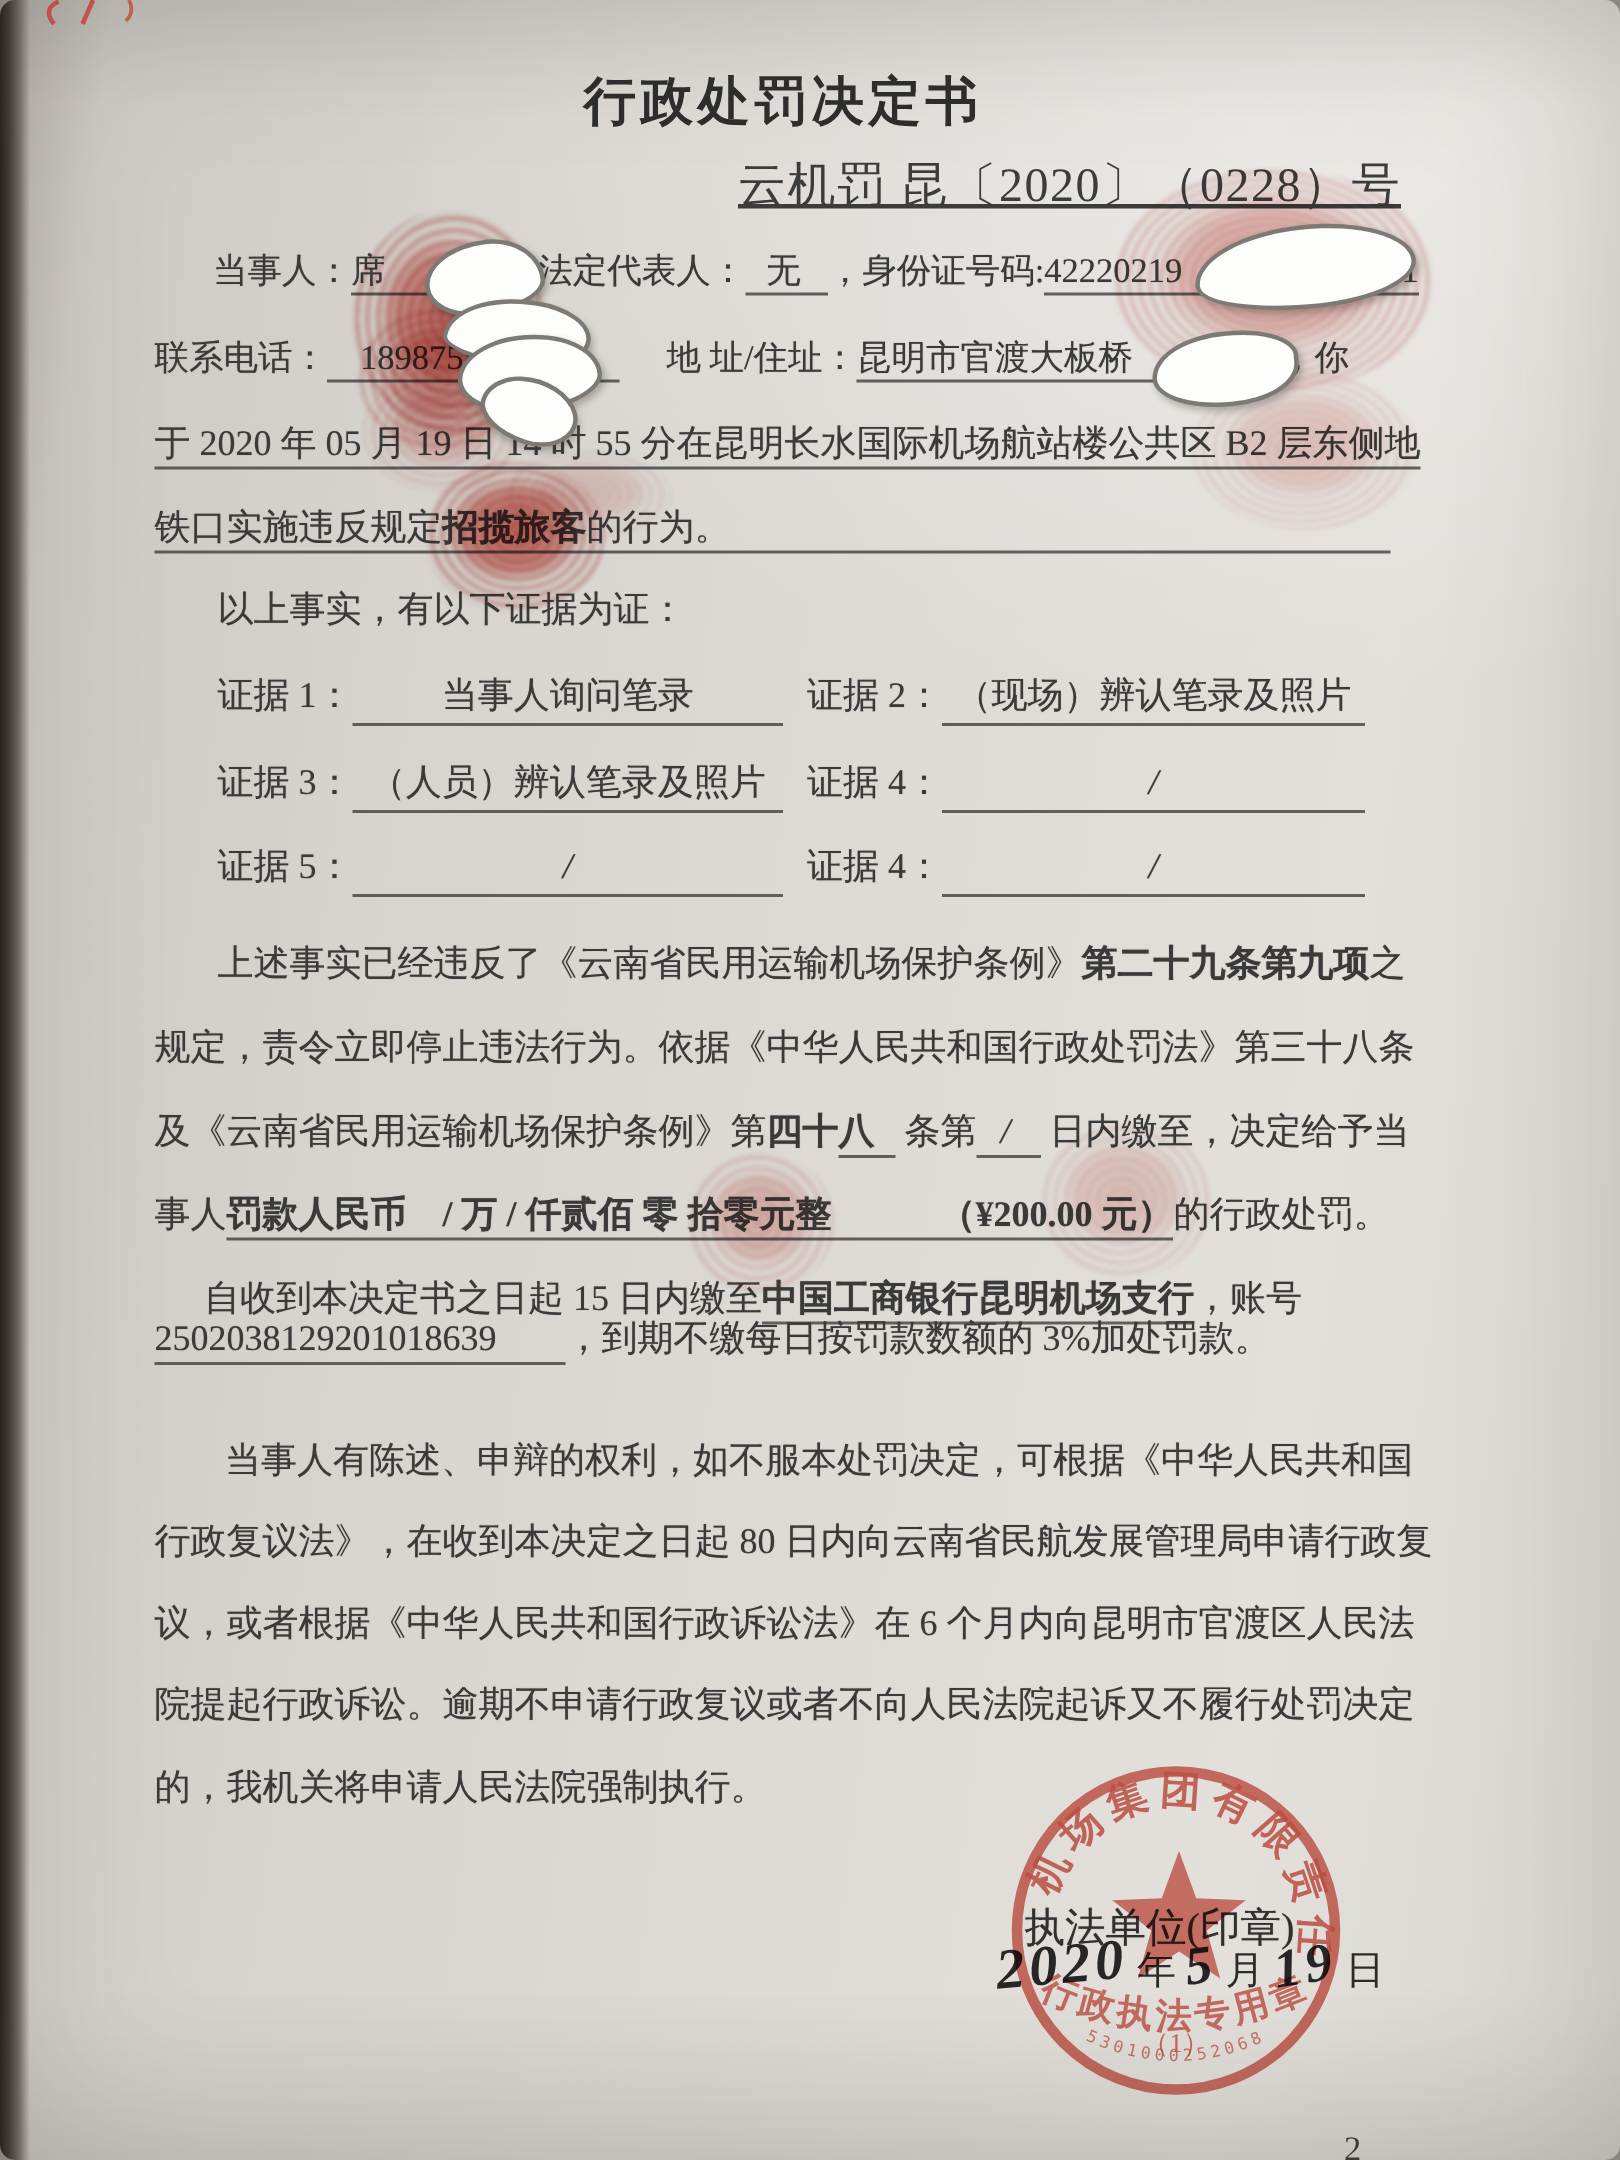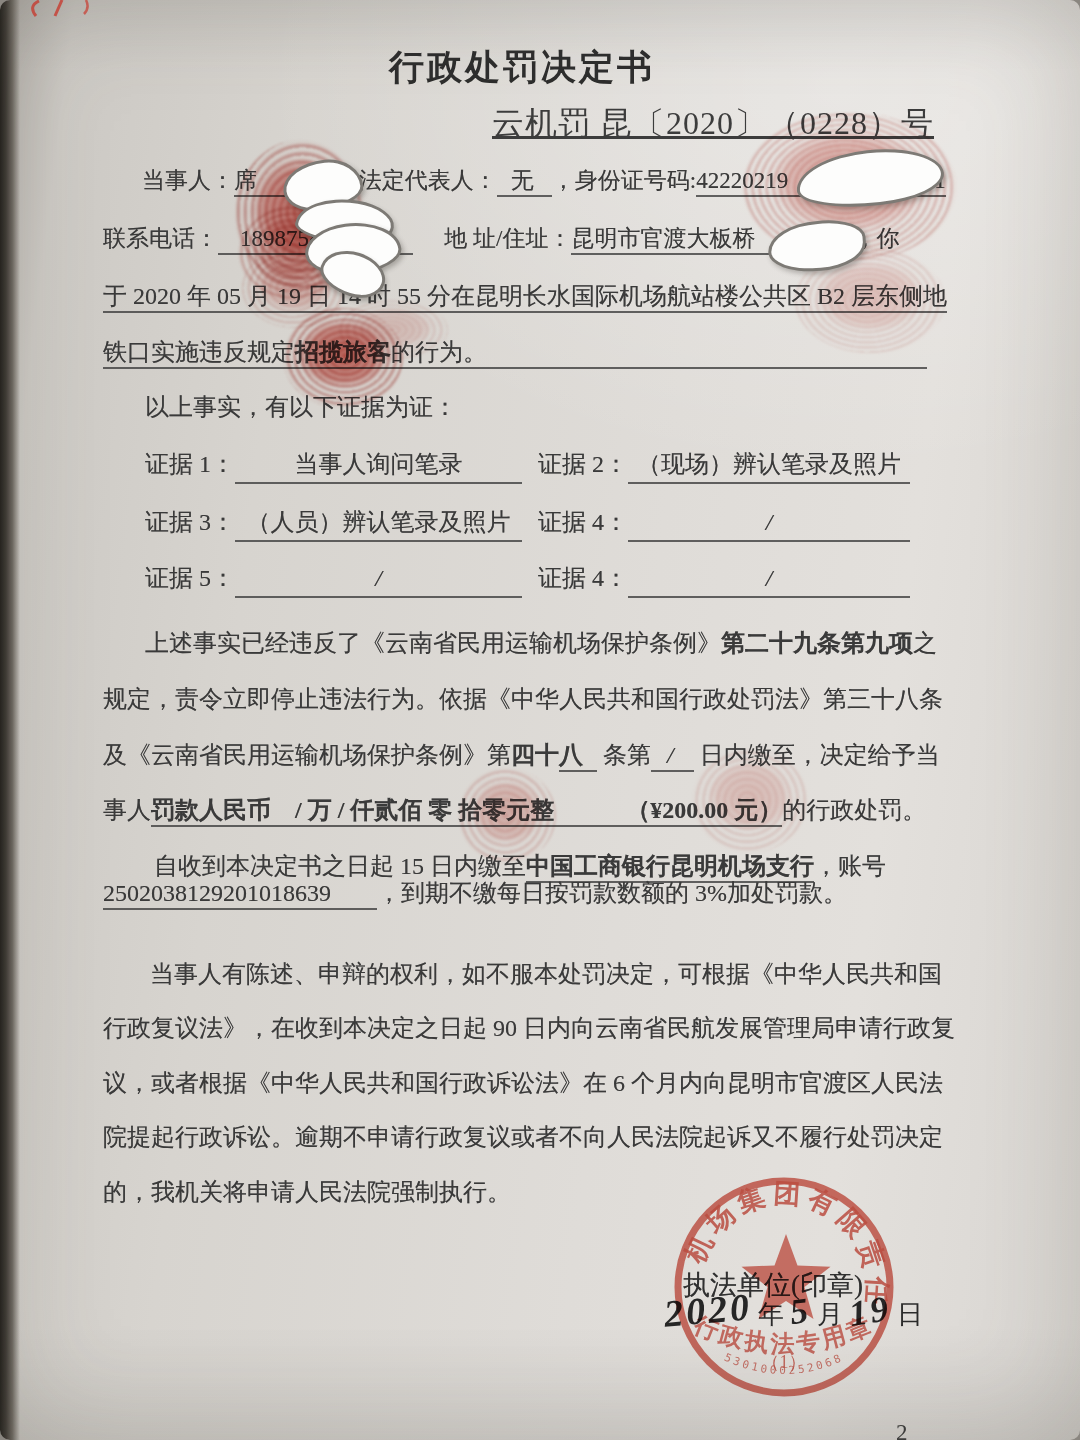--- a/index.html
+++ b/index.html
@@ -117,29 +117,29 @@
     <span>上述事实已经违反了《云南省民用运输机场保护条例》</span><span class="b">第二十九条第九项</span><span>之</span>
   </div>
   <div class="line" style="top:684px;left:103px;">规定，责令立即停止违法行为。依据《中华人民共和国行政处罚法》第三十八条</div>
   <div class="line" style="top:740px;left:103px;">
     <span>及《云南省民用运输机场保护条例》第</span><span class="b">四十</span><span class="u b art-fill">八</span> <span>条第</span><span class="u clause-fill slash">/</span> <span>日内缴至，决定给予当</span>
   </div>
   <div class="line" style="top:795px;left:103px;">
     <span>事人</span><span class="u"><span class="b">罚款人民币　/ 万 / 仟贰佰 零 拾零元整</span><span class="amt-gap"></span><span class="b">（¥200.00 元）</span></span><span>的行政处罚。</span>
   </div>
 
-  <div class="line" style="top:851px;left:154px;">
+  <div class="line" style="top:851px;left:136px;">
     <span>自收到本决定书之日起 15 日内缴至</span><span class="u b">中国工商银行昆明机场支行</span><span>，账号</span>
   </div>
   <div class="line" style="top:878px;left:103px;">
     <span class="u pad-acct">2502038129201018639</span><span>，到期不缴每日按罚款数额的 3%加处罚款。</span>
   </div>
 
   <div class="line" style="top:959px;left:134px;margin-left:16px;">当事人有陈述、申辩的权利，如不服本处罚决定，可根据《中华人民共和国</div>
-  <div class="line" style="top:1013px;left:103px;">行政复议法》，在收到本决定之日起 90 日内向云南省民航发展管理局申请行政复</div>
+  <div class="line" style="top:1013px;left:103px;">行政复议法》，在收到本决定之日起 80 日内向云南省民航发展管理局申请行政复</div>
   <div class="line" style="top:1068px;left:103px;">议，或者根据《中华人民共和国行政诉讼法》在 6 个月内向昆明市官渡区人民法</div>
   <div class="line" style="top:1122px;left:103px;">院提起行政诉讼。逾期不申请行政复议或者不向人民法院起诉又不履行处罚决定</div>
   <div class="line" style="top:1177px;left:103px;">的，我机关将申请人民法院强制执行。</div>
 
   <div class="issuer">执法单位(印章)</div>
   <div class="dateline">
     <span class="hw hw-y">2020</span><span class="dchar">年</span><span class="hw hw-m">5</span><span class="dchar">月</span><span class="hw hw-d">19</span><span class="dchar">日</span>
   </div>
 
   <svg class="seal" width="268" height="268" viewBox="0 0 268 268">

